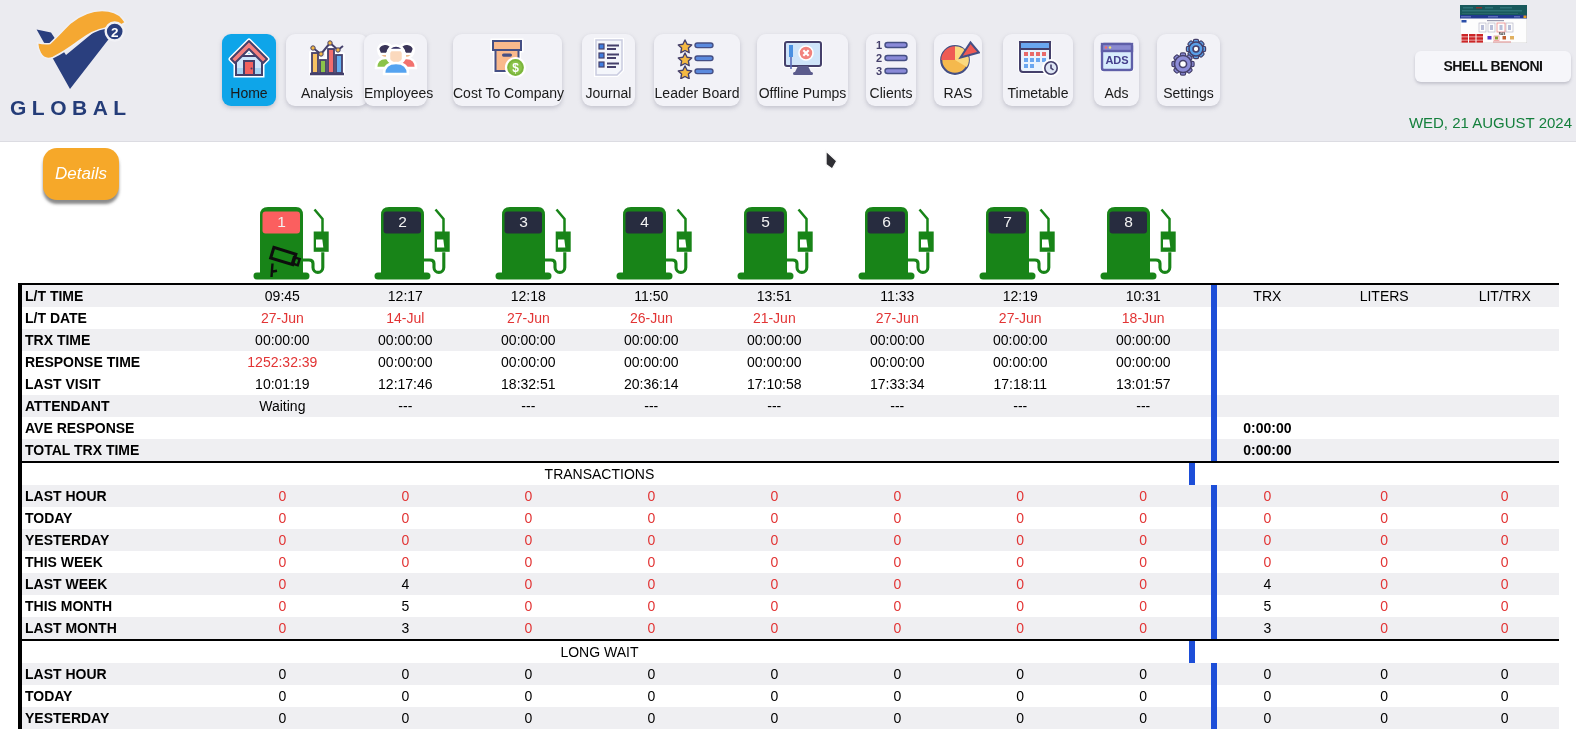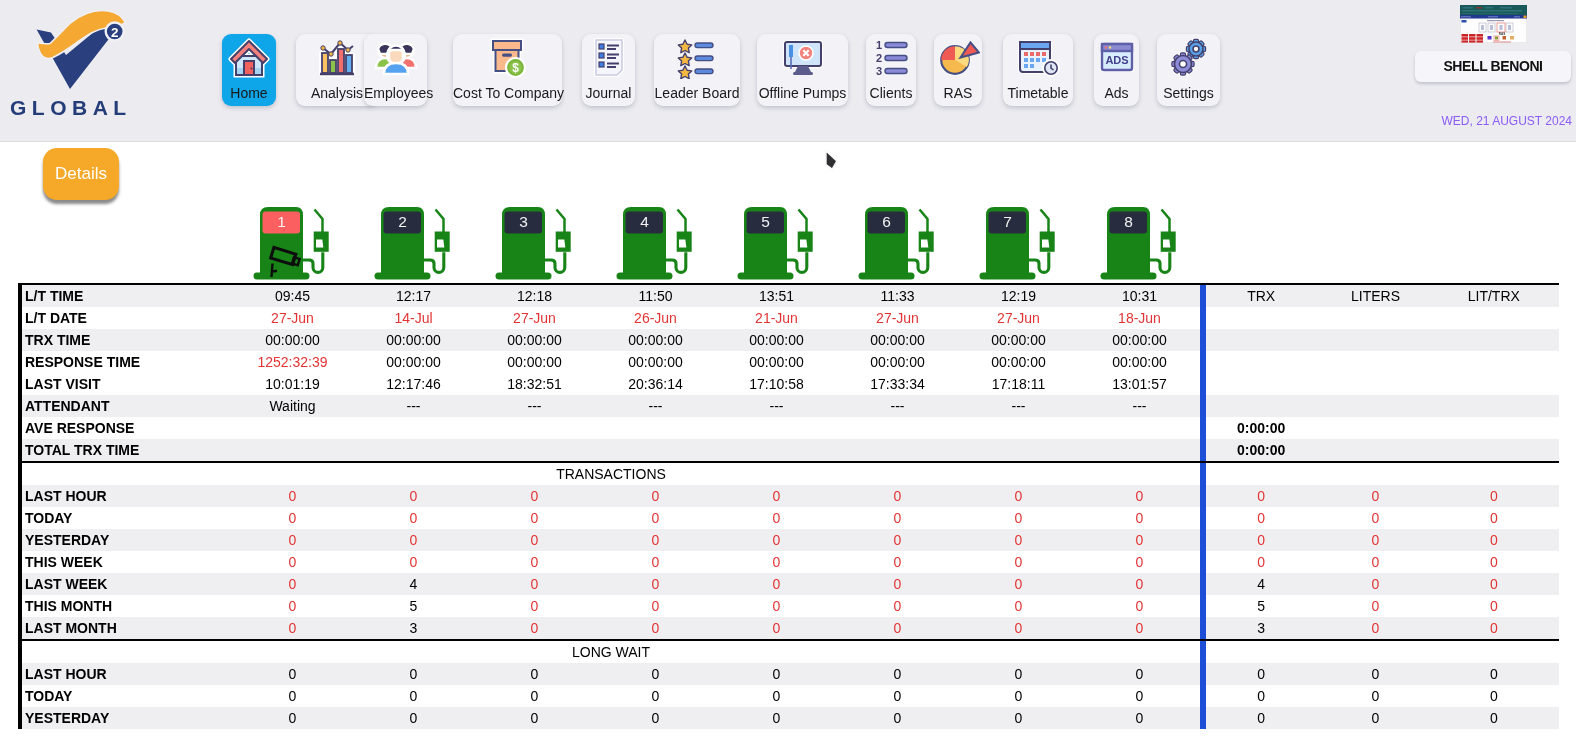--- a/index.html
+++ b/index.html
@@ -10,29 +10,29 @@
 .nav { position:absolute; left:222px; top:34px; height:72px; }
 .navbtn { position:absolute; top:0; height:72px; border-radius:9px;
   background:#f2f2f7; box-shadow:0 2px 4px rgba(120,120,140,.35); }
 .navbtn.active { background:#0ea5e9; }
 .navbtn svg { position:absolute; top:3px; left:50%; transform:translateX(-50%); }
 .navbtn .lbl { position:absolute; bottom:5px; width:100%; text-align:center;
   font-size:14px; color:#1a1a1a; white-space:nowrap; }
 #shellpill { position:absolute; left:1415px; top:51px; width:156px; height:31px;
   background:#f6f6fa; border-radius:6px; box-shadow:0 2px 3px rgba(120,120,140,.35);
   text-align:center; line-height:31px; font-weight:bold; font-size:14px; letter-spacing:-0.4px; color:#111; }
-#datetxt { position:absolute; right:4px; top:114px; font-size:12px; color:#8b5cf6;margin-left:12px; }
+#datetxt { position:absolute; right:4px; top:114px; font-size:15px; color:#15803d;margin-left:12px; }
 #details { position:absolute; left:43px; top:148px; width:76px; height:52px;
   background:#f6a829; border-radius:14px; color:#fff; font-size:17px;
-  text-align:center; line-height:52px; box-shadow:0 4px 3px rgba(100,100,100,.75); }
+  text-align:center; line-height:52px; box-shadow:0 4px 3px rgba(100,100,100,.75);font-style:italic; }
 #pumps { position:absolute; left:0; top:0; }
 .pump { position:absolute; top:206px; }
 #tablewrap { position:absolute; left:18px; top:283px; width:1541px;
   border-top:2px solid #000; border-left:4px solid #000; font-size:14px; }
-.trow { display:flex; width:1537px; height:22px; line-height:22px; }
+.trow { display:flex; width:1537px; height:22px; line-height:22px;gap:12px; }
 .gray { background:#efeff2; }
 .c0 { width:210px; font-weight:bold; padding-left:3px; white-space:nowrap; }
 .cp { width:121px; text-align:center; }
 .cr { width:118.33px; text-align:center; }
 .cr1 { border-left:6px solid #1d4ed8; width:116.33px; }
 .red { color:#e23434; }
 .sect { width:1178px; text-align:center; font-weight:normal; }
 .hline { width:1537px; height:2px; background:#000; }
 </style></head><body>
 <div id="header">
@@ -50,21 +50,21 @@
 <rect x="8" y="19" width="26" height="19" fill="#fff" stroke="#fff" stroke-width="5"></rect>
 <rect x="8" y="19" width="26" height="19" fill="#cfe6fb" stroke="#45406b" stroke-width="2"></rect>
 <rect x="8" y="31" width="26" height="7" fill="#a8d4f2"></rect>
 <rect x="8" y="19" width="26" height="19" fill="none" stroke="#45406b" stroke-width="2"></rect>
 <path d="M21,4 L39,22 L35,26 L21,12 L7,26 L3,22 Z" fill="#f4807e" stroke="#45406b" stroke-width="2" stroke-linejoin="round"></path>
 <rect x="16" y="24" width="10" height="14" fill="#f2615e" stroke="#45406b" stroke-width="2"></rect>
 <circle cx="23.5" cy="31.5" r="1" fill="#45406b"></circle>
 </svg>
         <div class="lbl">Home</div>
       </div>
-      <div class="navbtn" style="left:74px;width:82px;">
+      <div class="navbtn" style="left:64px;width:82px;">
         <svg width="42" height="42" viewBox="0 0 42 42">
 <g stroke="#fff" stroke-width="6" fill="#fff" stroke-linejoin="round">
 <rect x="6" y="16" width="6" height="20"></rect>
             <rect x="14" y="23" width="6" height="13"></rect>
 <rect x="22" y="12" width="6" height="24"></rect>
             <rect x="30" y="18" width="6" height="18"></rect>
 <path d="M4,37 L38,37" fill="none"></path>
           </g>
 <polyline points="7,11 15,17 24,6 32,13 37,9" fill="none" stroke="#45406b" stroke-width="2"></polyline>
 <rect x="6" y="16" width="6" height="20" fill="#f7c264" stroke="#45406b" stroke-width="1.8"></rect>

